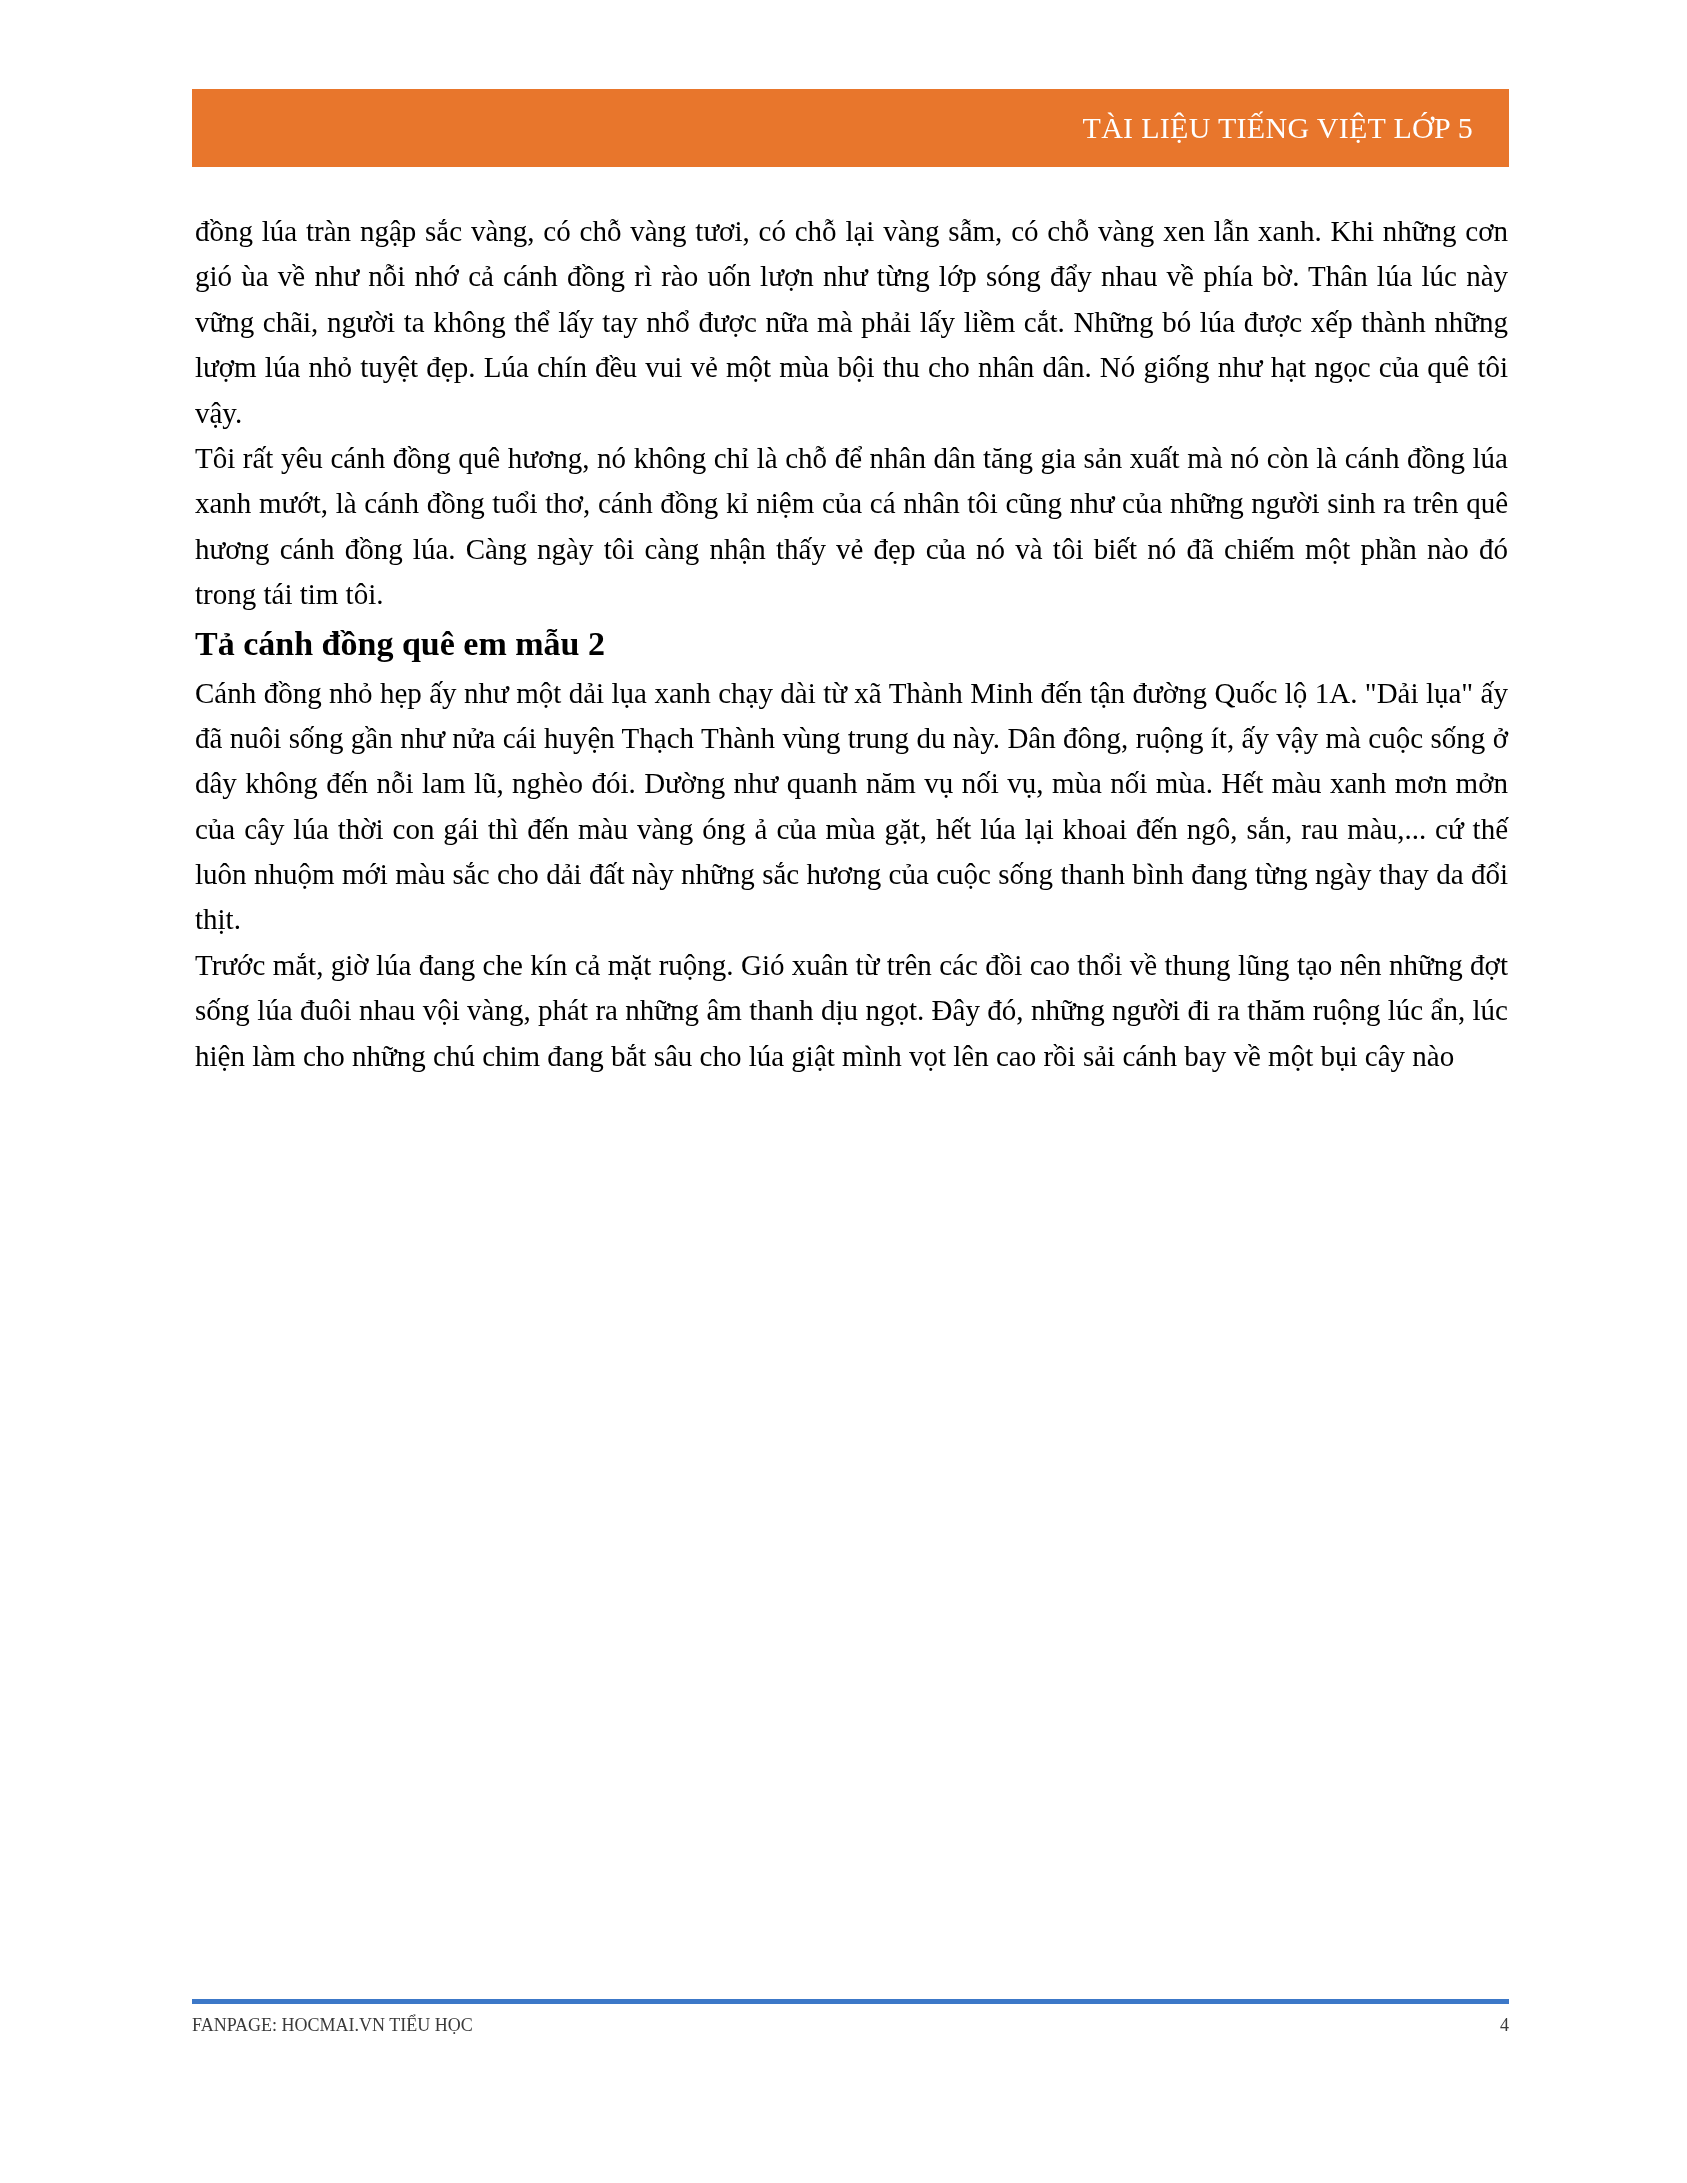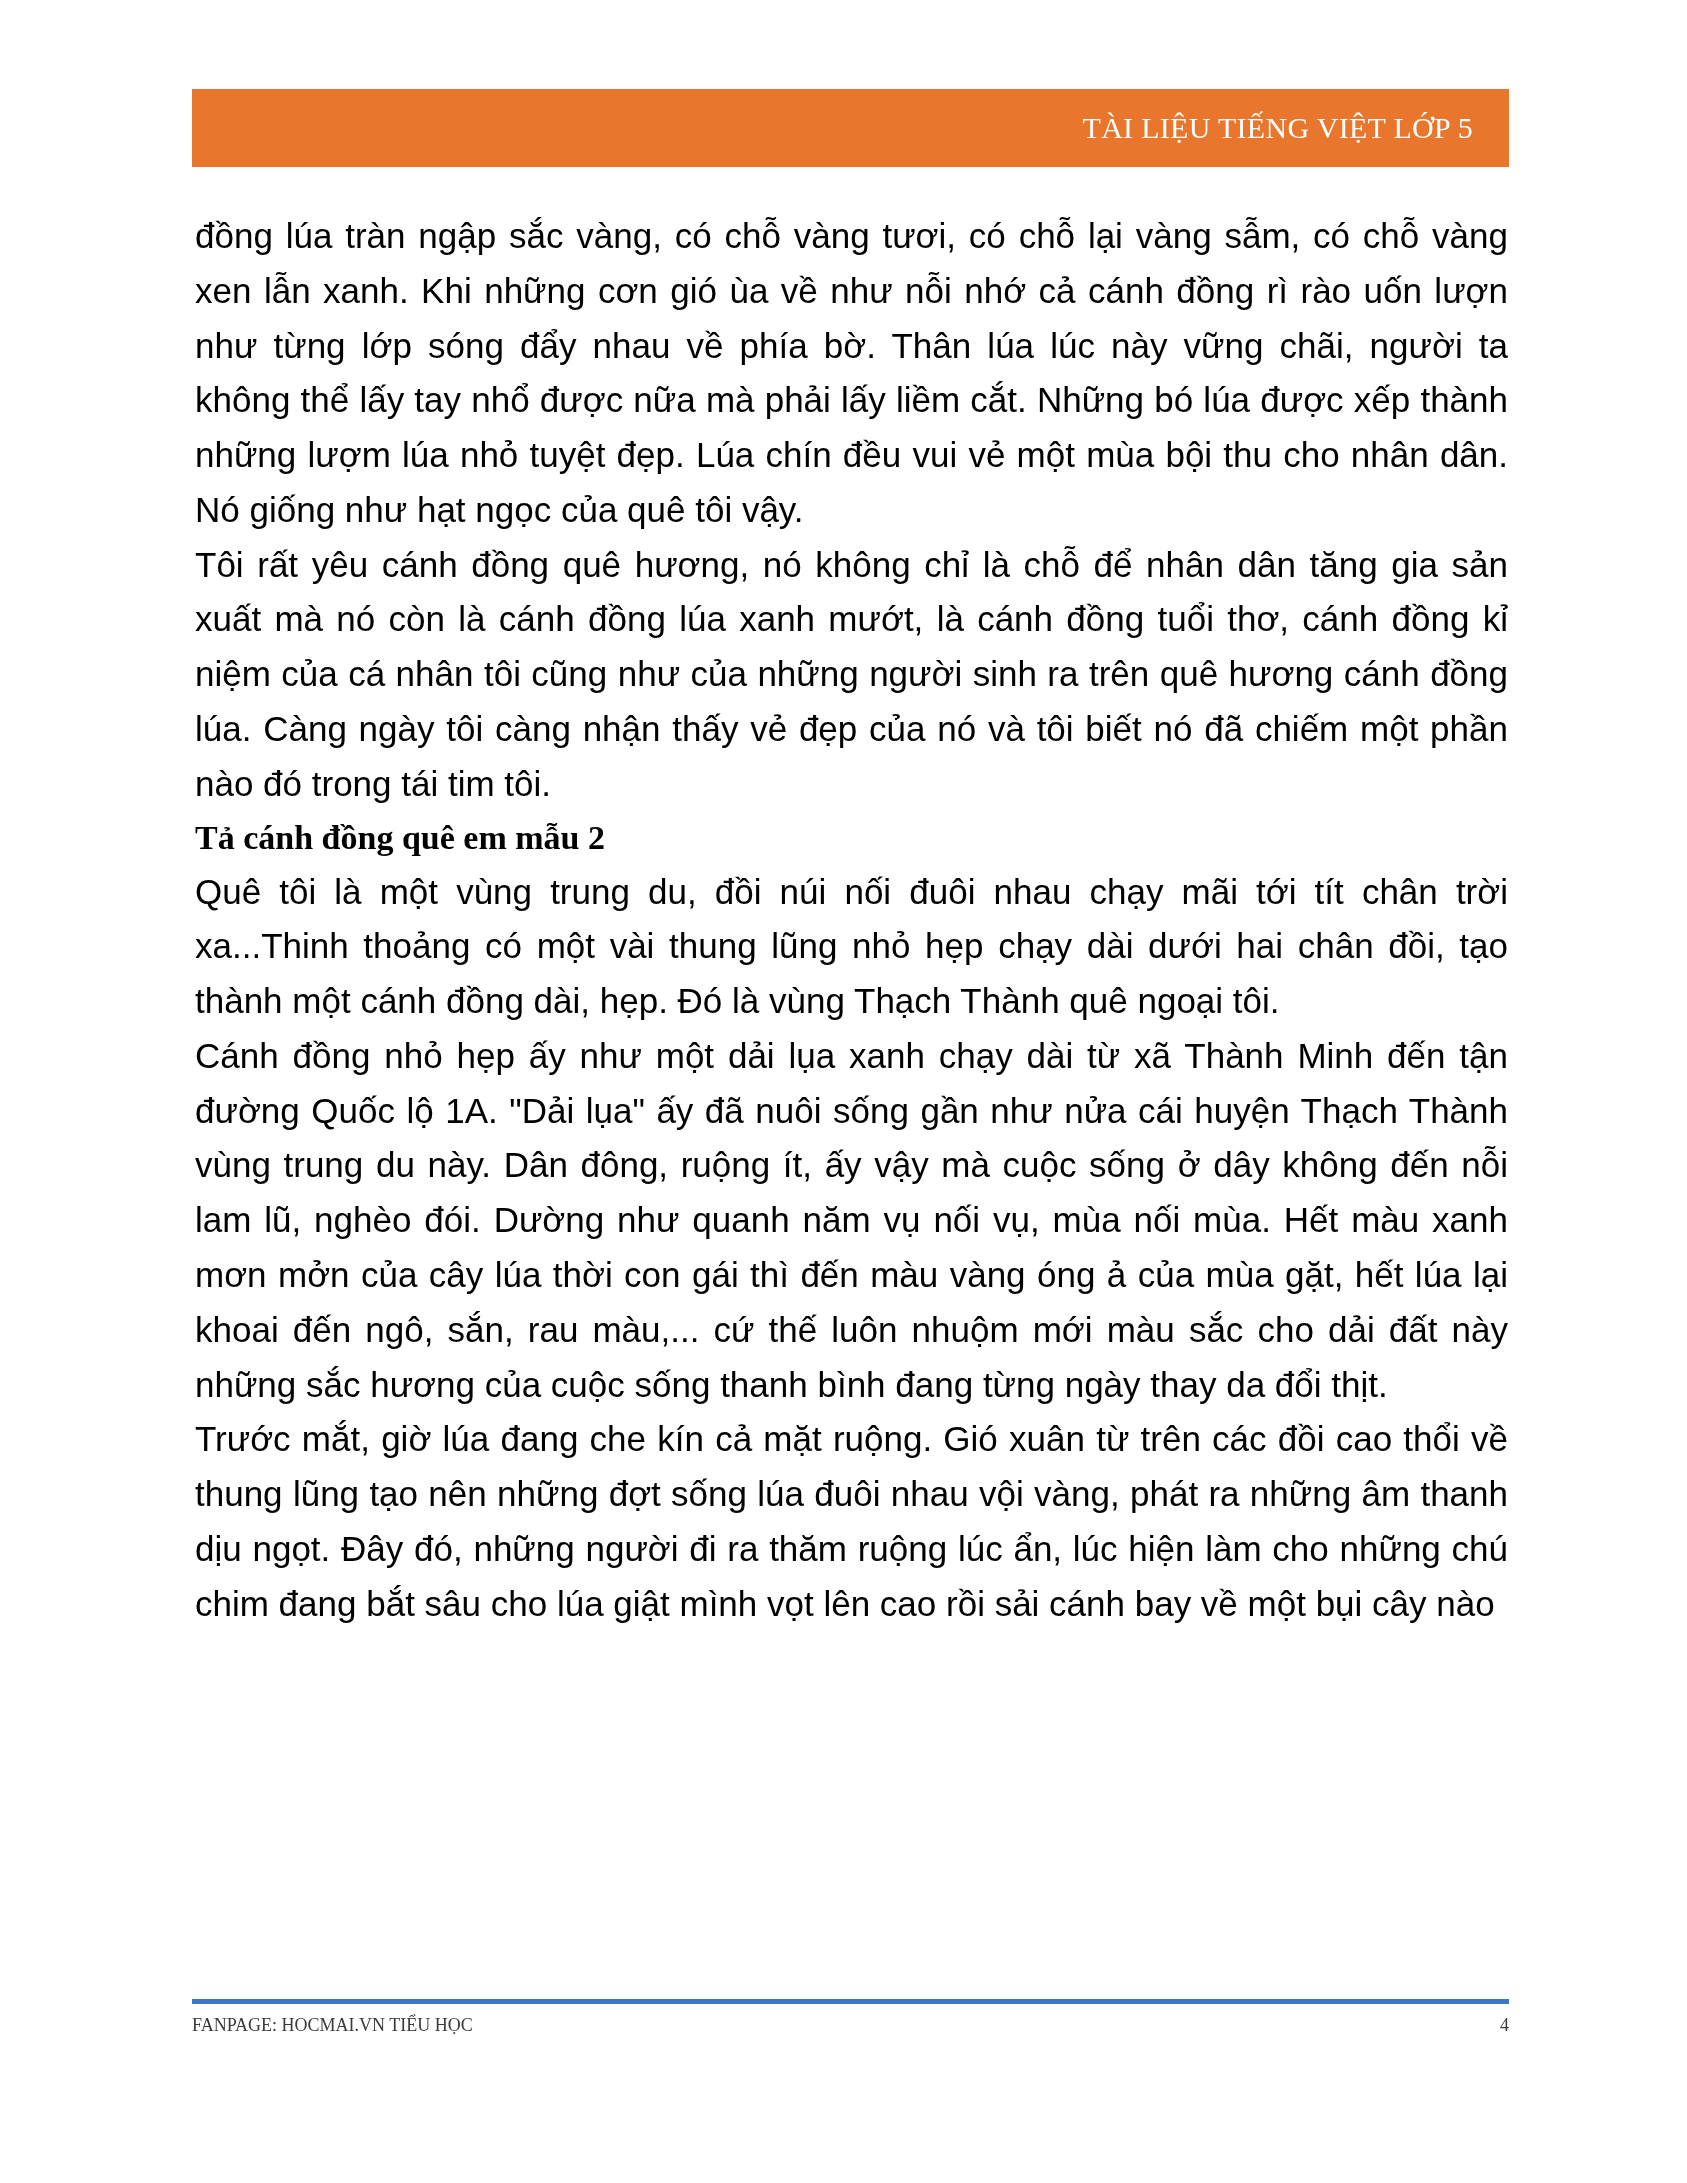--- a/index.html
+++ b/index.html
@@ -47,25 +47,25 @@
 
   
   .content {
     position: absolute;
     left: 195px;
     top: 209px;
     width: 1313px;
   }
   p.para {
     margin: 0 0 0 0;
-    font-size: 35px;
+    font-size: 29px;
     line-height: 1.565;
     text-align: justify;
     text-justify: inter-word;
-    font-family: Liberation Sans, sans-serif;
+    font-family: Liberation Serif, serif;
   }
   p.heading {
     margin: 0;
     font-size: 34px;
     line-height: 1.565;
     font-weight: bold;
     font-family: "Liberation Serif", "DejaVu Serif", serif;
   }
 
   
@@ -98,21 +98,20 @@
 <div class="page">
 
   <div class="header-band">
     <div class="header-title">TÀI LIỆU TIẾNG VIỆT LỚP 5</div>
   </div>
 
   <div class="content">
     <p class="para">đồng lúa tràn ngập sắc vàng, có chỗ vàng tươi, có chỗ lại vàng sẫm, có chỗ vàng xen lẫn xanh. Khi những cơn gió ùa về như nỗi nhớ cả cánh đồng rì rào uốn lượn như từng lớp sóng đẩy nhau về phía bờ. Thân lúa lúc này vững chãi, người ta không thể lấy tay nhổ được nữa mà phải lấy liềm cắt. Những bó lúa được xếp thành những lượm lúa nhỏ tuyệt đẹp. Lúa chín đều vui vẻ một mùa bội thu cho nhân dân. Nó giống như hạt ngọc của quê tôi vậy.</p>
     <p class="para">Tôi rất yêu cánh đồng quê hương, nó không chỉ là chỗ để nhân dân tăng gia sản xuất mà nó còn là cánh đồng lúa xanh mướt, là cánh đồng tuổi thơ, cánh đồng kỉ niệm của cá nhân tôi cũng như của những người sinh ra trên quê hương cánh đồng lúa. Càng ngày tôi càng nhận thấy vẻ đẹp của nó và tôi biết nó đã chiếm một phần nào đó trong tái tim tôi.</p>
     <p class="heading">Tả cánh đồng quê em mẫu 2</p>
-    <p class="para">Quê tôi là một vùng trung du, đồi núi nối đuôi nhau chạy mãi tới tít chân trời xa...Thinh thoảng có một vài thung lũng nhỏ hẹp chạy dài dưới hai chân đồi, tạo thành một cánh đồng dài, hẹp. Đó là vùng Thạch Thành quê ngoại tôi.</p>
     <p class="para">Cánh đồng nhỏ hẹp ấy như một dải lụa xanh chạy dài từ xã Thành Minh đến tận đường Quốc lộ 1A. "Dải lụa" ấy đã nuôi sống gần như nửa cái huyện Thạch Thành vùng trung du này. Dân đông, ruộng ít, ấy vậy mà cuộc sống ở dây không đến nỗi lam lũ, nghèo đói. Dường như quanh năm vụ nối vụ, mùa nối mùa. Hết màu xanh mơn mởn của cây lúa thời con gái thì đến màu vàng óng ả của mùa gặt, hết lúa lại khoai đến ngô, sắn, rau màu,... cứ thế luôn nhuộm mới màu sắc cho dải đất này những sắc hương của cuộc sống thanh bình đang từng ngày thay da đổi thịt.</p>
     <p class="para">Trước mắt, giờ lúa đang che kín cả mặt ruộng. Gió xuân từ trên các đồi cao thổi về thung lũng tạo nên những đợt sống lúa đuôi nhau vội vàng, phát ra những âm thanh dịu ngọt. Đây đó, những người đi ra thăm ruộng lúc ẩn, lúc hiện làm cho những chú chim đang bắt sâu cho lúa giật mình vọt lên cao rồi sải cánh bay về một bụi cây nào</p>
   </div>
 
   <div class="footer-rule"></div>
 
   <div class="footer-row">
     <div class="footer-left">FANPAGE: HOCMAI.VN TIỂU HỌC</div>
     <div class="footer-page">4</div>
   </div>

